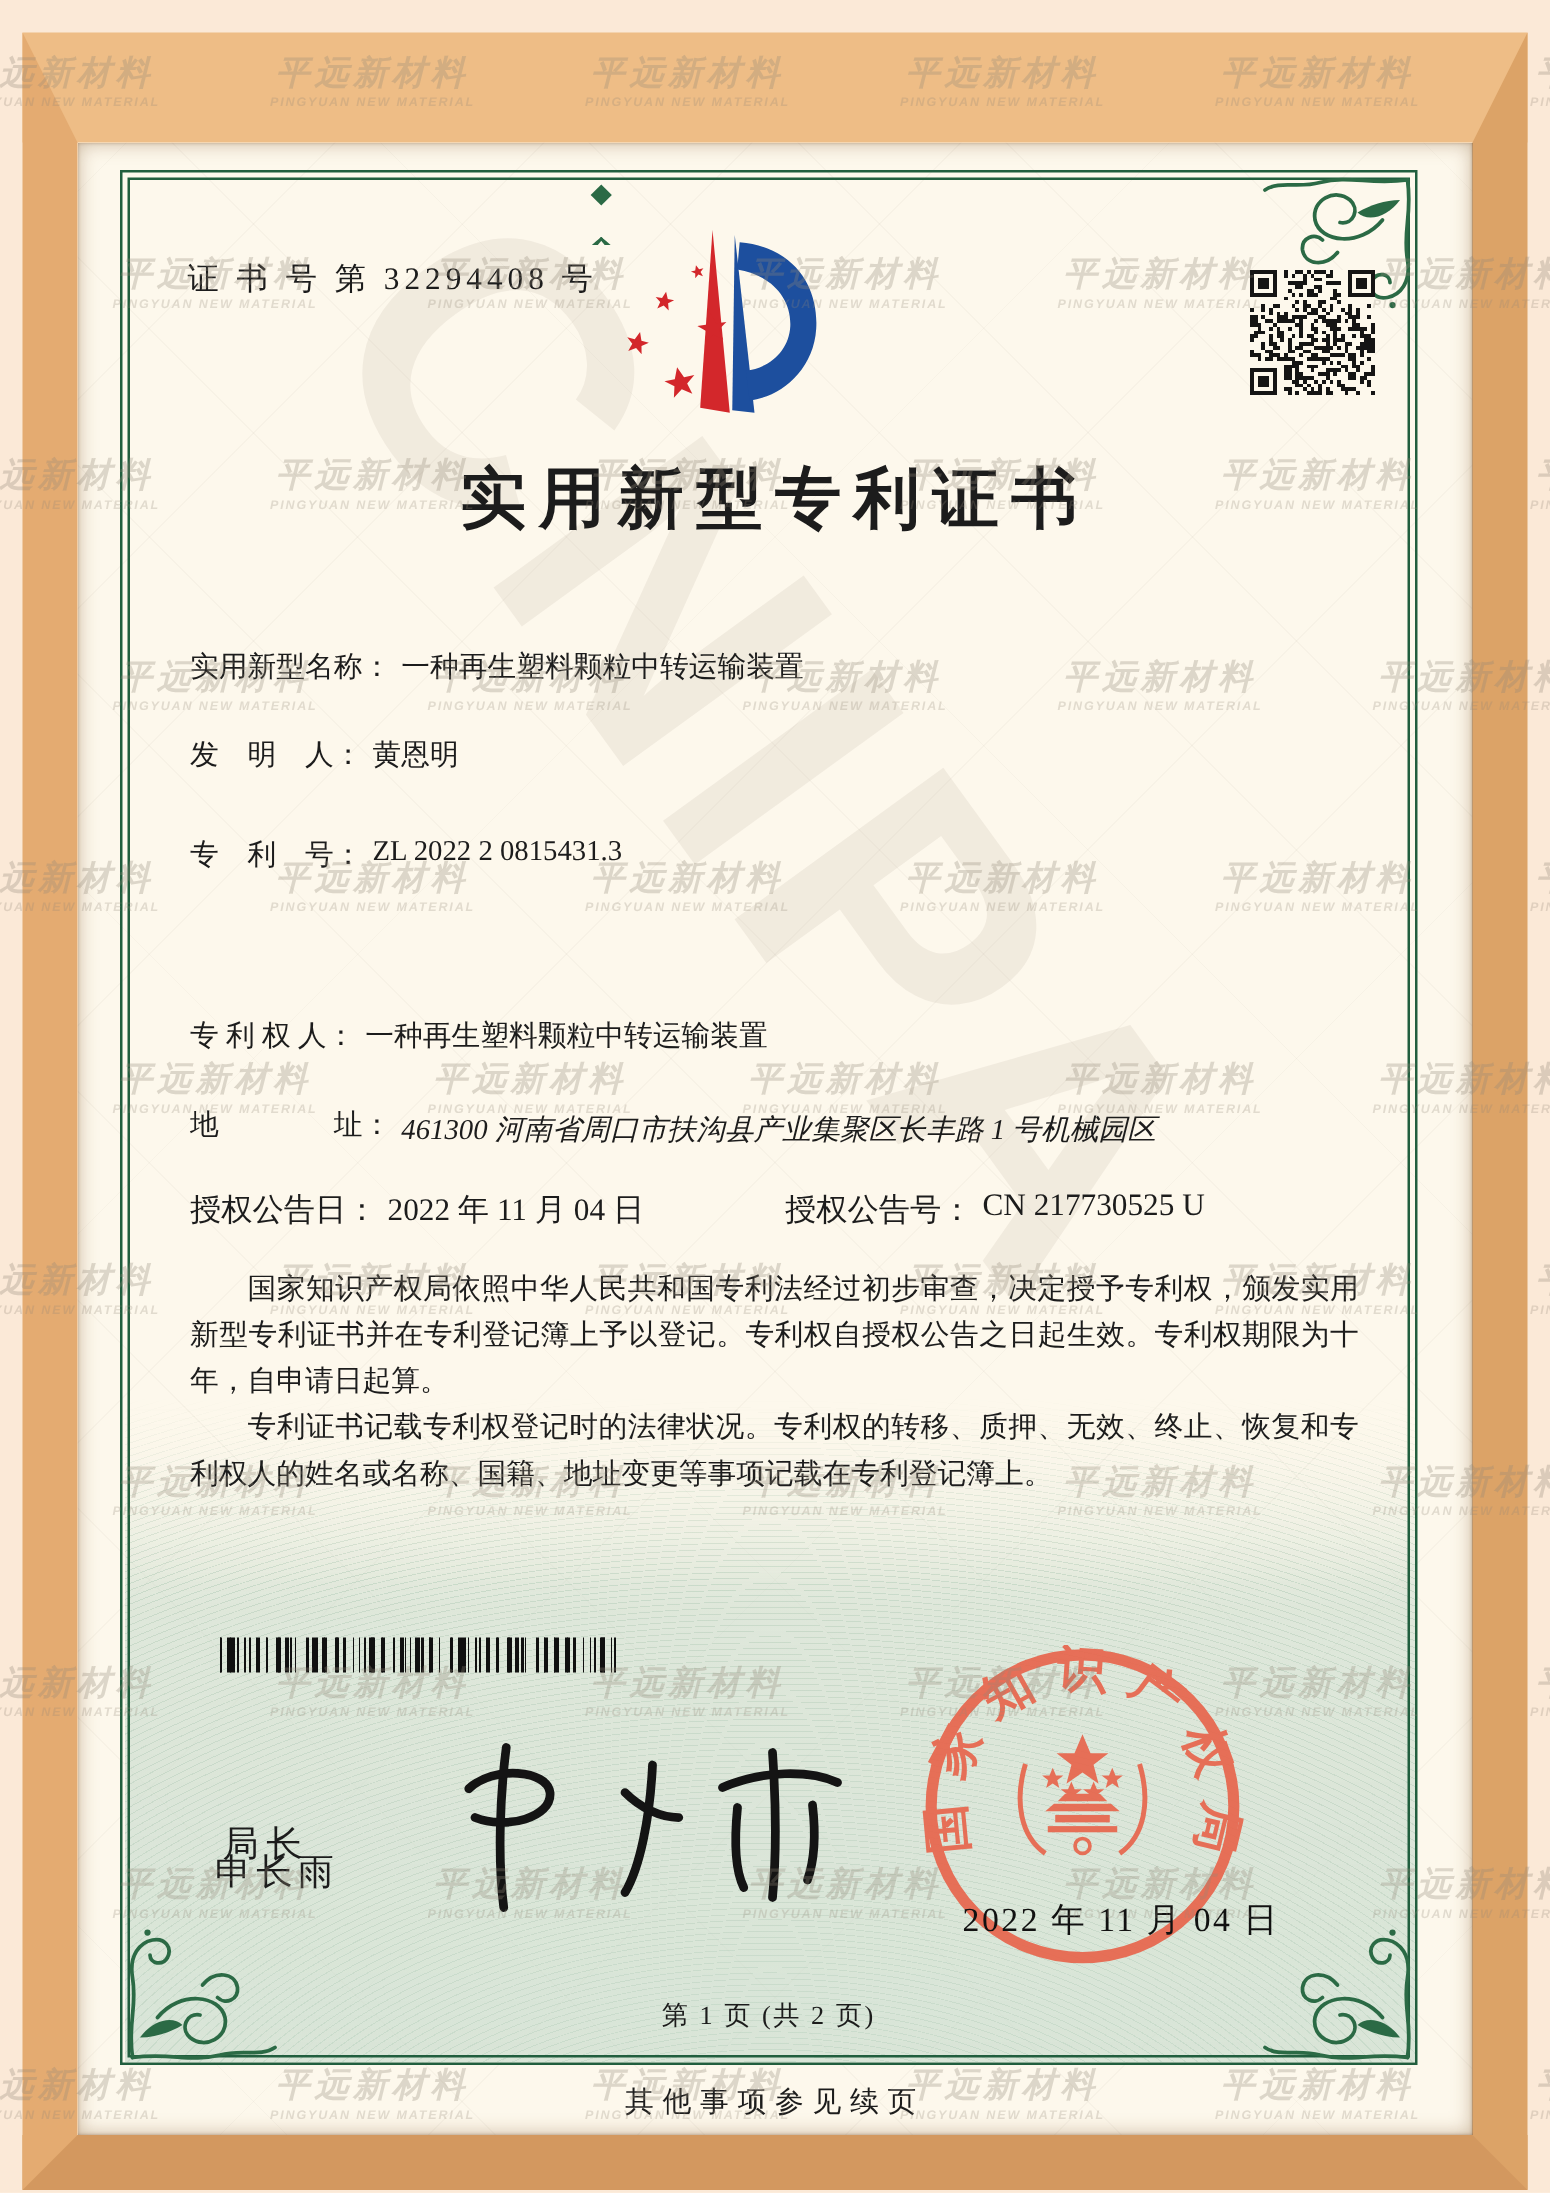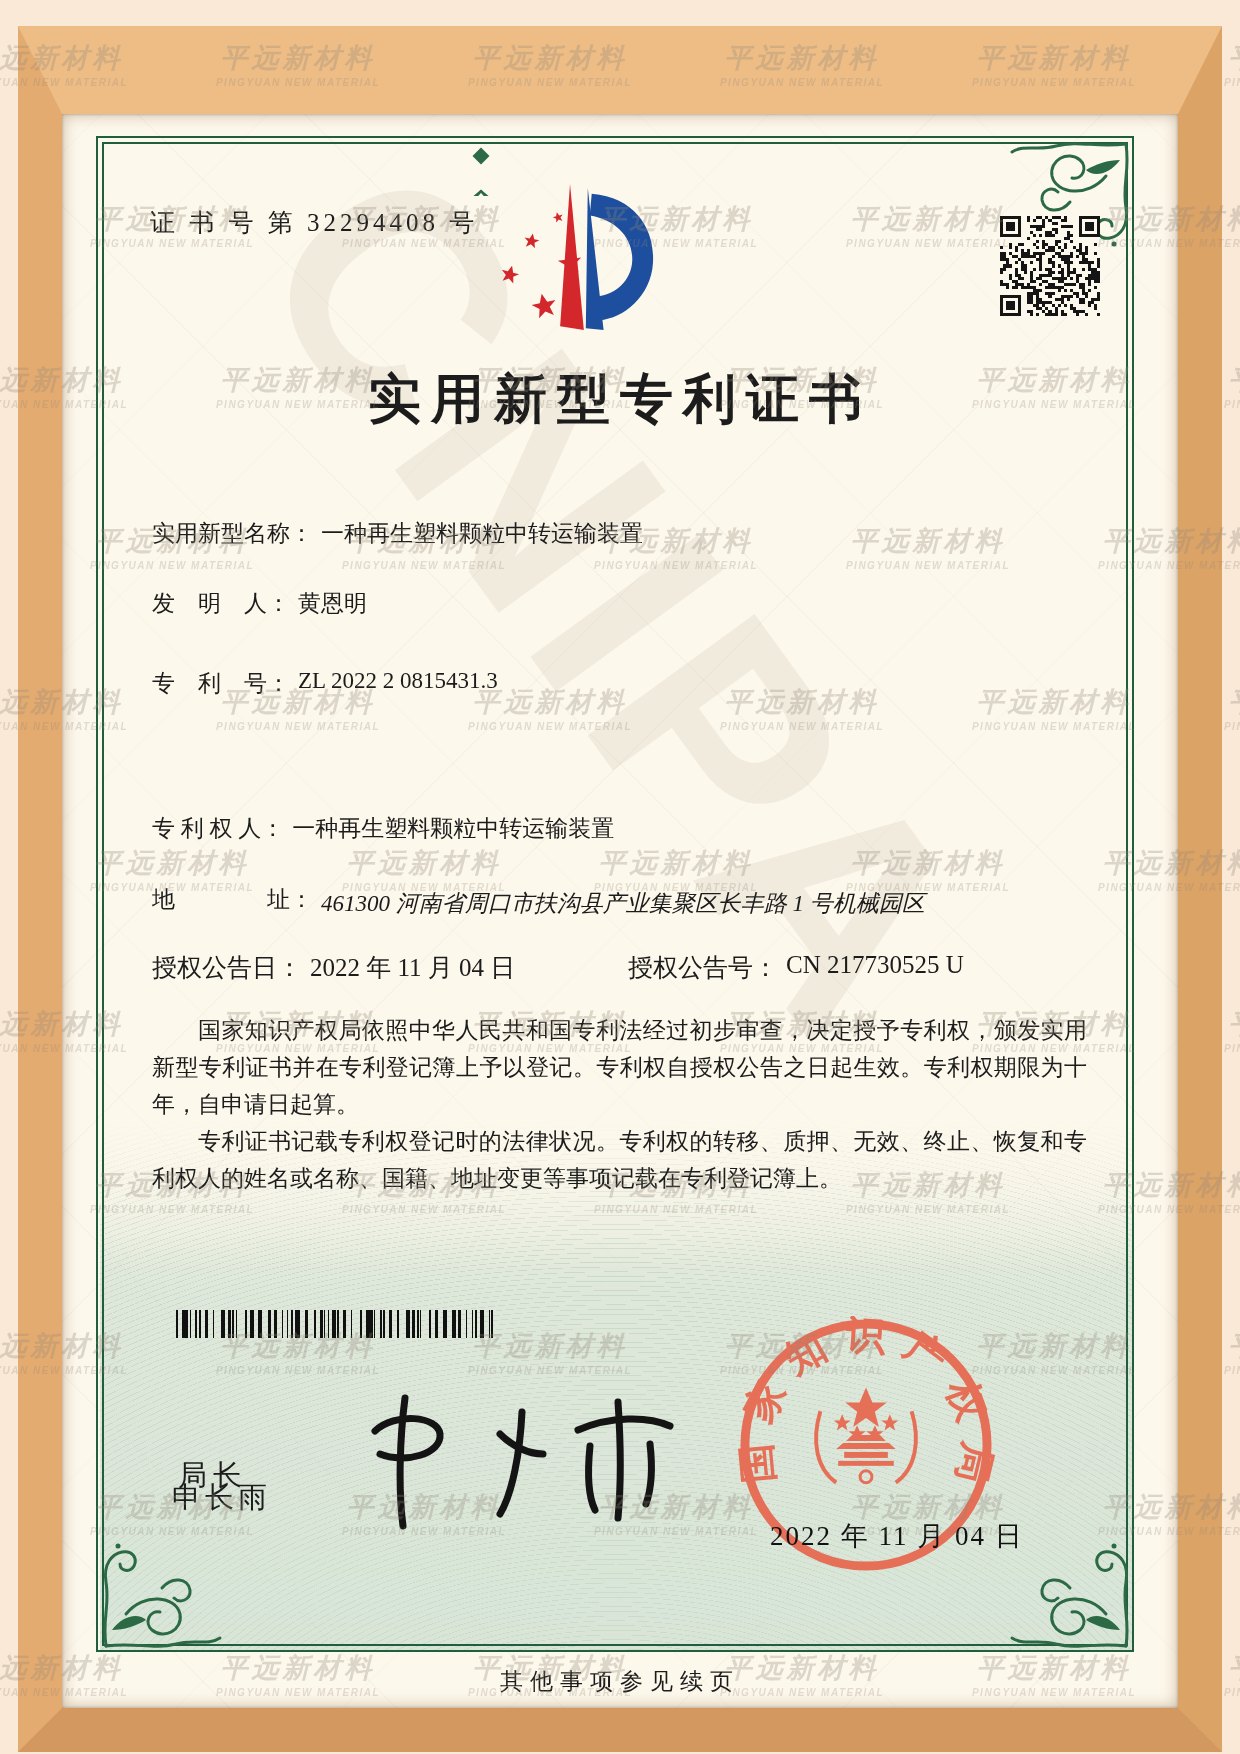--- a/index.html
+++ b/index.html
@@ -597,20 +597,21 @@
       <path d="M-30,6 L30,6 L23,0 L-23,0 Z" stroke="none"></path>
       <rect x="-22" y="9" width="44" height="6" stroke="none"></rect>
       <rect x="-28" y="18" width="56" height="5" stroke="none"></rect>
       <path d="M-46,-32 C-55,-2 -50,26 -30,40" fill="none" stroke-width="4"></path>
       <path d="M46,-32 C55,-2 50,26 30,40" fill="none" stroke-width="4"></path>
       <circle cx="0" cy="34" r="6" fill="none" stroke-width="3"></circle>
     </g>
   </svg>
   <div class="seal-date">2022 年 11 月 04 日</div>
 
+  <div class="page-footer">第 1 页 (共 2 页)</div>
   <div class="continuation">其他事项参见续页</div>
 
   <div class="wood"></div>
   <div class="wood-inner-shadow"></div>
 
   <div class="wm-layer">
       <div class="wm" style="left: -80px; top: 40px;">
         <div class="wm-cn">平远新材料</div>
         <div class="wm-en">PINGYUAN NEW MATERIAL</div>
       </div>

